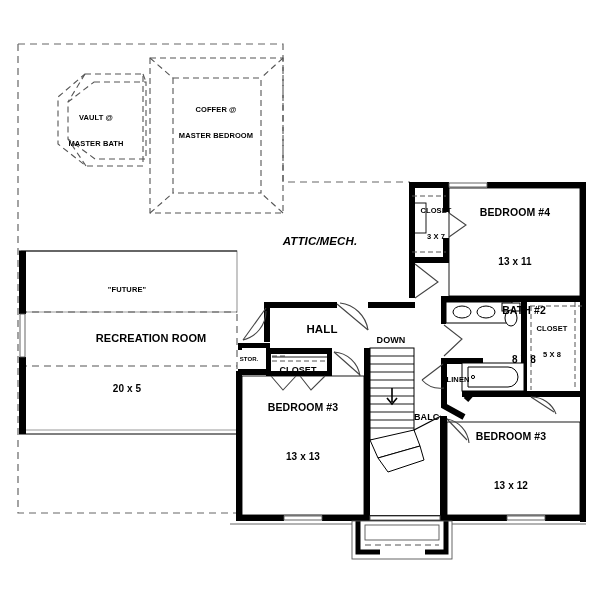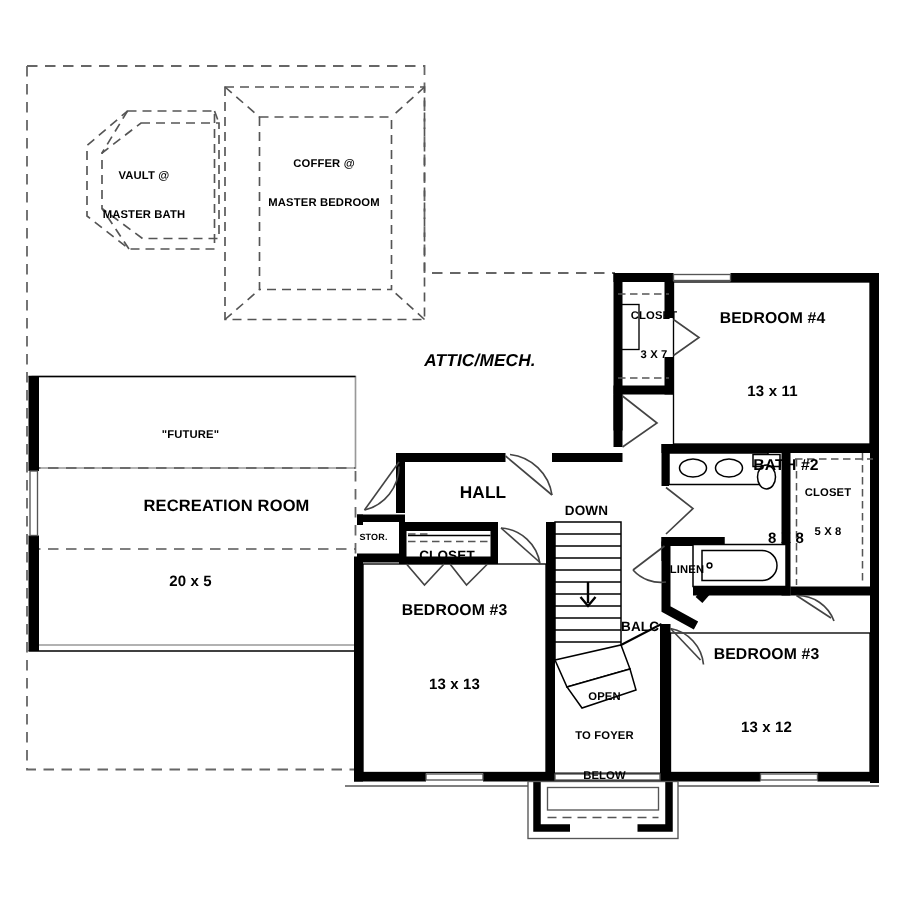--- a/index.html
+++ b/index.html
@@ -333,19 +333,14 @@
   </div>
 
   <div class="lbl lbl-mid" style="left:428px; top:418px;">
     <span class="lbl-stack">BALC.</span>
   </div>
 
   <div class="lbl lbl-mid" style="left:391px; top:341px;">
     <span class="lbl-stack">DOWN</span>
   </div>
 
-  <div class="lbl lbl-small" style="left:403px; top:491px;">
-    <span class="lbl-stack">OPEN</span>
-    <span class="lbl-stack">TO FOYER</span>
-    <span class="lbl-stack">BELOW</span>
-  </div>
 
 </div>
 
 </body></html>

